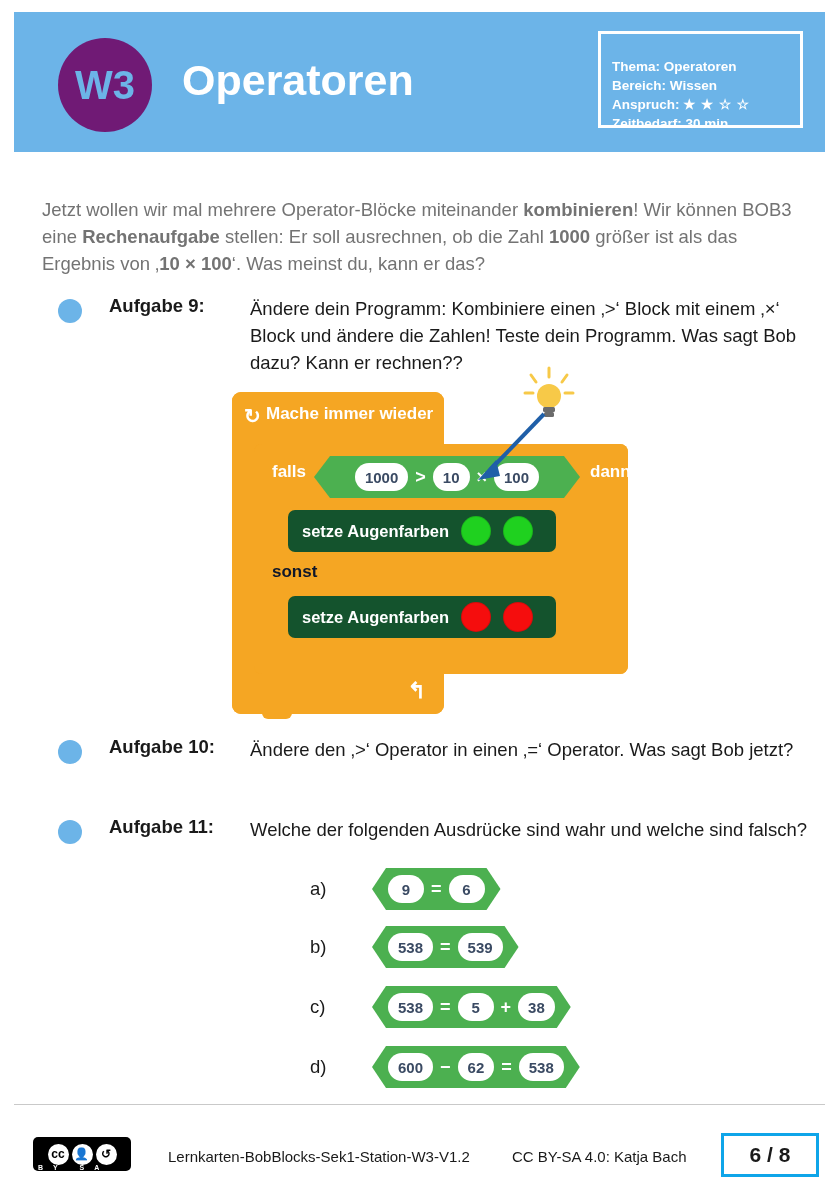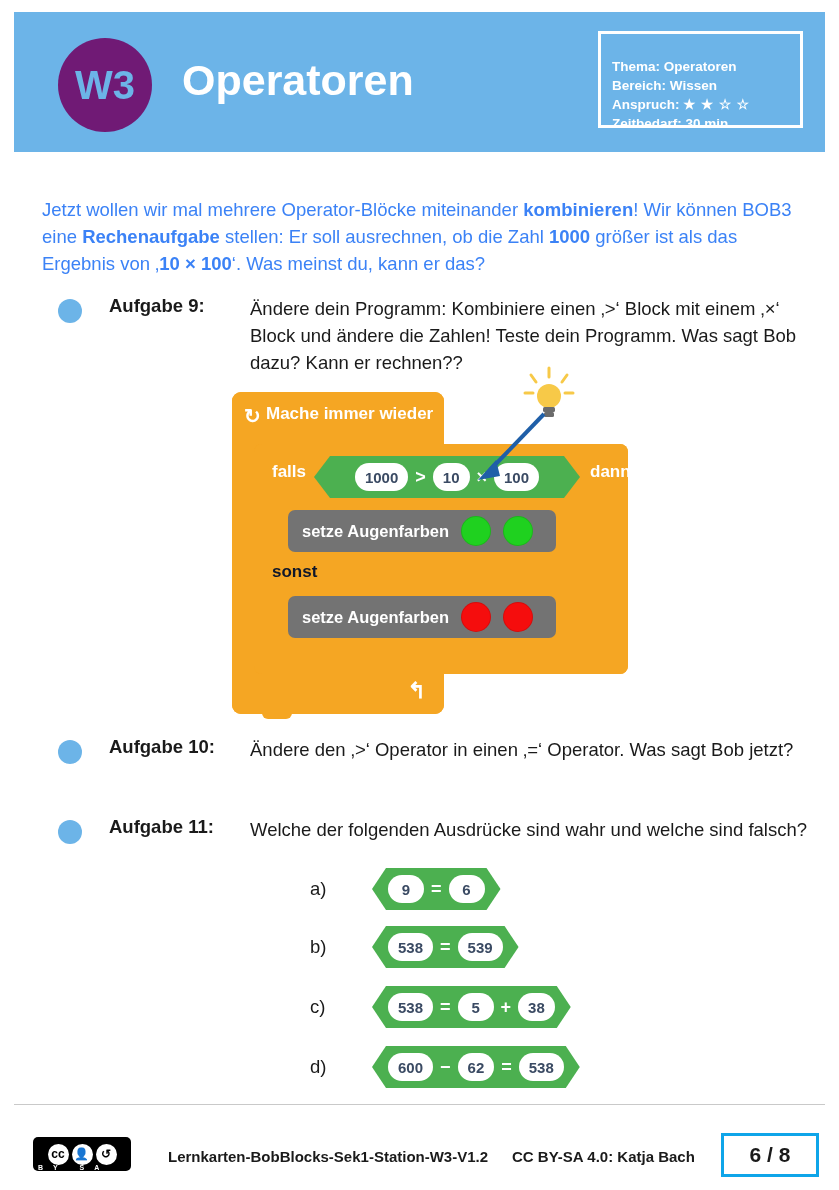--- a/index.html
+++ b/index.html
@@ -68,21 +68,21 @@
   }
   .stars { letter-spacing: 1px; }
 
   
   .intro {
     position: absolute;
     left: 42px; top: 196px;
     width: 755px;
     font-size: 18.5px;
     line-height: 27px;
-    color: #3b82f6;
+    color: #737373;
   }
   .intro b { font-weight: bold; }
 
   
   .task {
     position: absolute;
     display: block;
   }
   .task .dot {
     position: absolute;
@@ -244,21 +244,21 @@
   .op {
     color: #ffffff;
     font-size: 18px;
     font-weight: bold;
     margin: 0 7px;
   }
 
   
   .eyeblock {
     position: absolute;
-    background: #737373;
+    background: #14532d;
     border-radius: 7px;
     height: 42px;
     display: flex;
     align-items: center;
     color: #ffffff;
     font-size: 16.5px;
     font-weight: bold;
     padding-left: 14px;
     box-sizing: border-box;
   }
@@ -342,21 +342,21 @@
     left: 38px; top: 1164px;
     color: #ffffff;
     font-size: 7px;
     letter-spacing: 10px;
     font-weight: bold;
   }
   .footer-text {
     position: absolute;
     top: 1148px;
     font-size: 15px;
-    font-weight: bold;
+    font-weight: normal;
     white-space: nowrap;
   }
   #footer-doc { left: 168px; }
   #footer-lic { left: 512px; }
   .page-box {
     position: absolute;
     left: 721px; top: 1133px;
     width: 92px; height: 38px;
     border: 3px solid #0ea5e9;
     display: flex;

